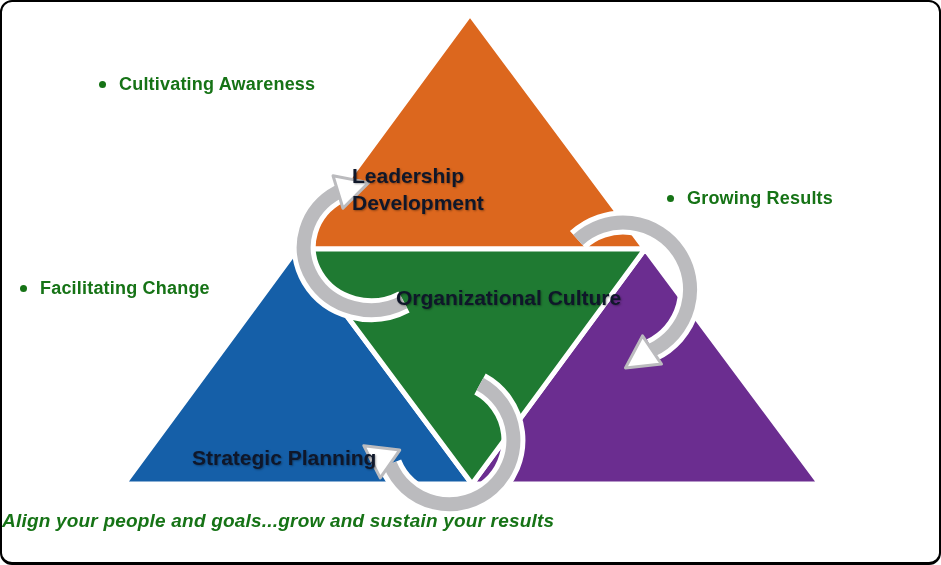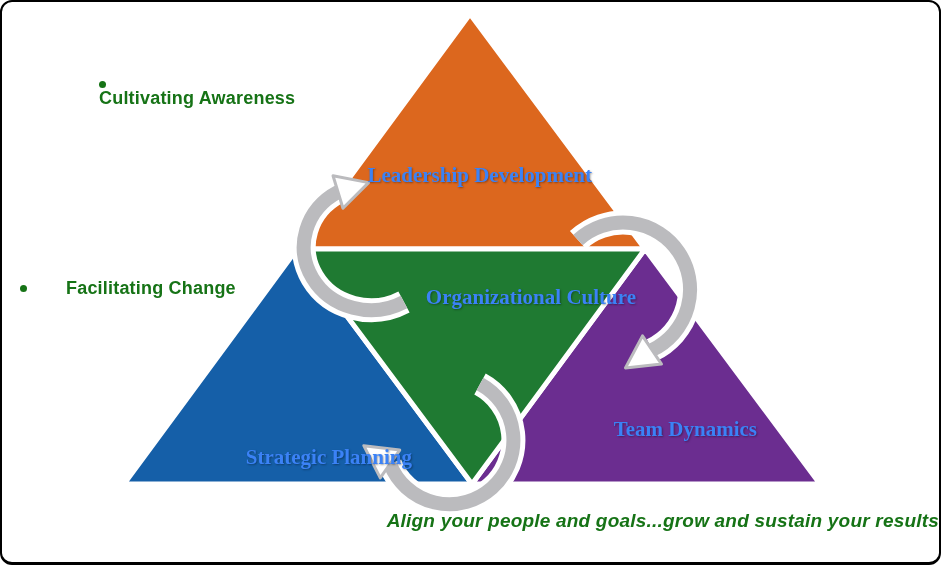--- a/index.html
+++ b/index.html
@@ -8,33 +8,33 @@
     background:#fff; border:2px solid #000; border-bottom-width:3px;
     border-radius:12px; overflow:hidden;
     font-family:"Liberation Sans", sans-serif;
   }
   svg.layer { position:absolute; left:0; top:0; width:941px; height:565px; }
   .tri { stroke:#ffffff; stroke-width:5; stroke-linejoin:round; }
   .arrow-outline { fill:none; stroke:#ffffff; stroke-width:24; stroke-linecap:butt; }
   .arrow-body { fill:none; stroke-width:14; stroke-linecap:butt; }
   .arrow-head { fill:#ffffff; stroke-width:3; stroke-linejoin:round; }
   .tri-label {
-    position:absolute; color:#3b82f6; font-weight:bold; font-size:21px;
-    line-height:1.3; text-align:right; text-shadow:1px 1px 2px rgba(0,0,0,.35);font-family:Liberation Serif, serif;
+    position:absolute; color:#0f172a; font-weight:bold; font-size:21px;
+    line-height:1.3; text-align:left; text-shadow:1px 1px 2px rgba(0,0,0,.35);
   }
   .annotation {
     position:absolute; display:flex; align-items:flex-start;
     font-weight:bold; font-size:18px; letter-spacing:.2px;
   }
   .bullet {
     display:inline-block; width:7px; height:7px; border-radius:50%;
     background:currentColor; margin:7px 13px 0 0; flex:0 0 auto;
   }
   .caption {
-    position:absolute; left:0; right:0; top:508; top:508px; text-align:right;
+    position:absolute; left:0; right:0; top:508; top:508px; text-align:left;
     font-weight:bold; font-style:italic; font-size:19px; letter-spacing:.2px;
   }
 </style>
 </head>
 <body>
 
 <div class="stage">
 
   <svg class="layer" viewBox="0 0 941 565">
     <g>
@@ -65,28 +65,31 @@
       </g>
     </g>
   </svg>
 
   <div class="tri-label" style="left:350px; top:160px; width:240px;">Leadership Development</div>
 
   <div class="tri-label" style="left:350px; top:282px; width:240px;margin-left:44px;">Organizational Culture</div>
 
   <div class="tri-label" style="left:190px; top:414px; width:220px;margin-top:28px;">Strategic Planning</div>
 
-  <div class="tri-label" style="left:535px; top:414px; width:220px;">Team Dynamics</div>
 
-  <div class="annotation" style="left: 97px; top: 72px; color: rgb(22, 115, 22); flex-direction: column;">
+  <div class="annotation" style="left: 97px; top: 72px; color: rgb(22, 115, 22);">
     <span class="bullet"></span>
     <span>Cultivating Awareness</span>
   </div>
 
+  <div class="annotation" style="left: 665px; top: 186px; color: rgb(22, 115, 22);">
+    <span class="bullet"></span>
+    <span>Growing Results</span>
+  </div>
 
-  <div class="annotation" style="left: 18px; top: 276px; color: rgb(22, 115, 22); gap: 26px;">
+  <div class="annotation" style="left: 18px; top: 276px; color: rgb(22, 115, 22);">
     <span class="bullet"></span>
     <span>Facilitating Change</span>
   </div>
 
   <div class="caption" style="color: rgb(22, 115, 22);">Align your people and goals...grow and sustain your results</div>
 
 </div>
 
 </body></html>

